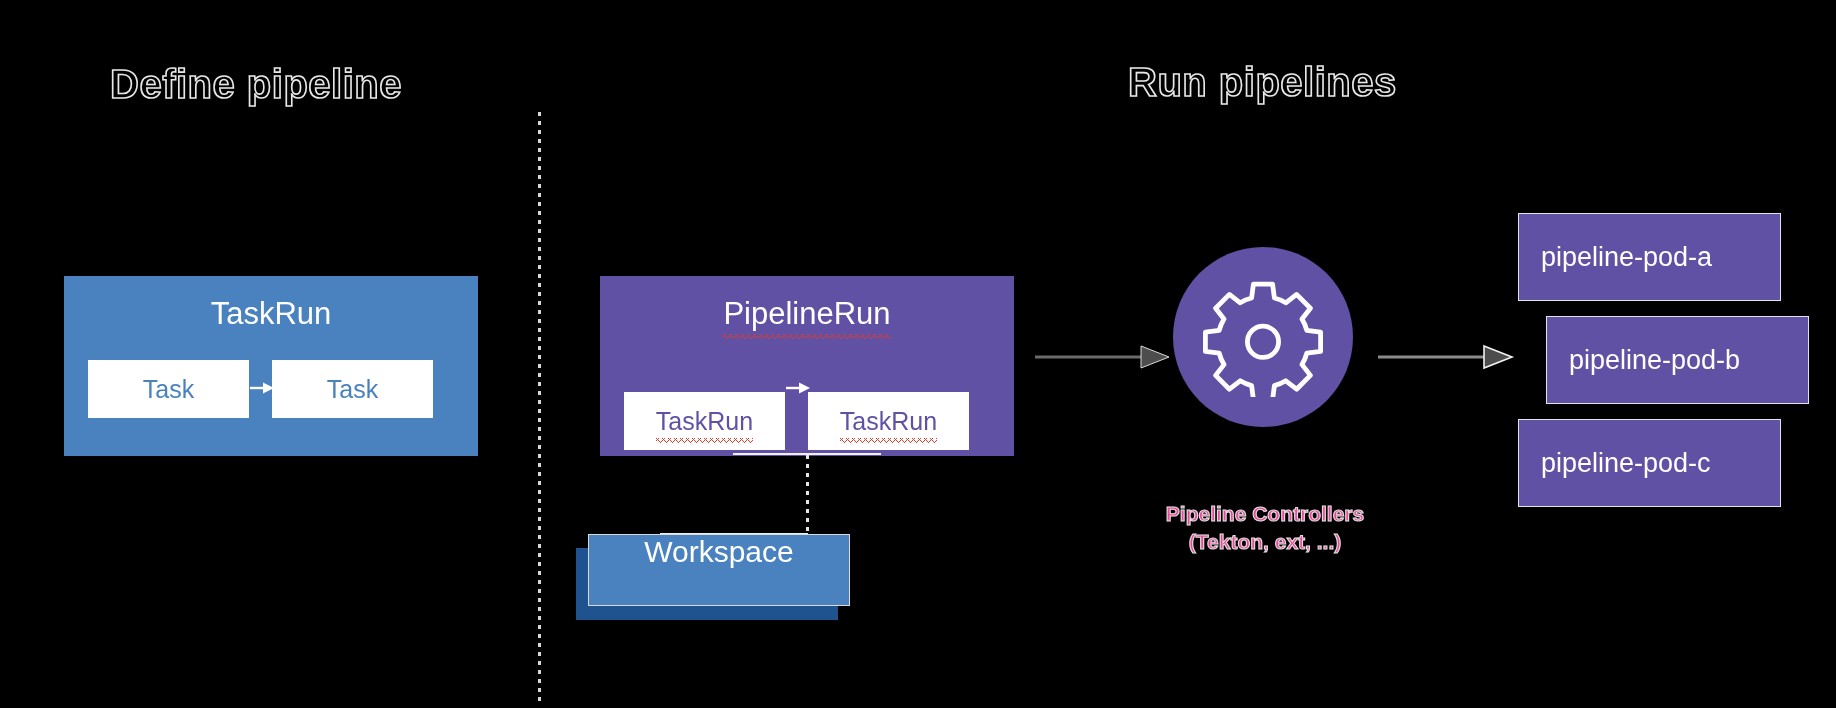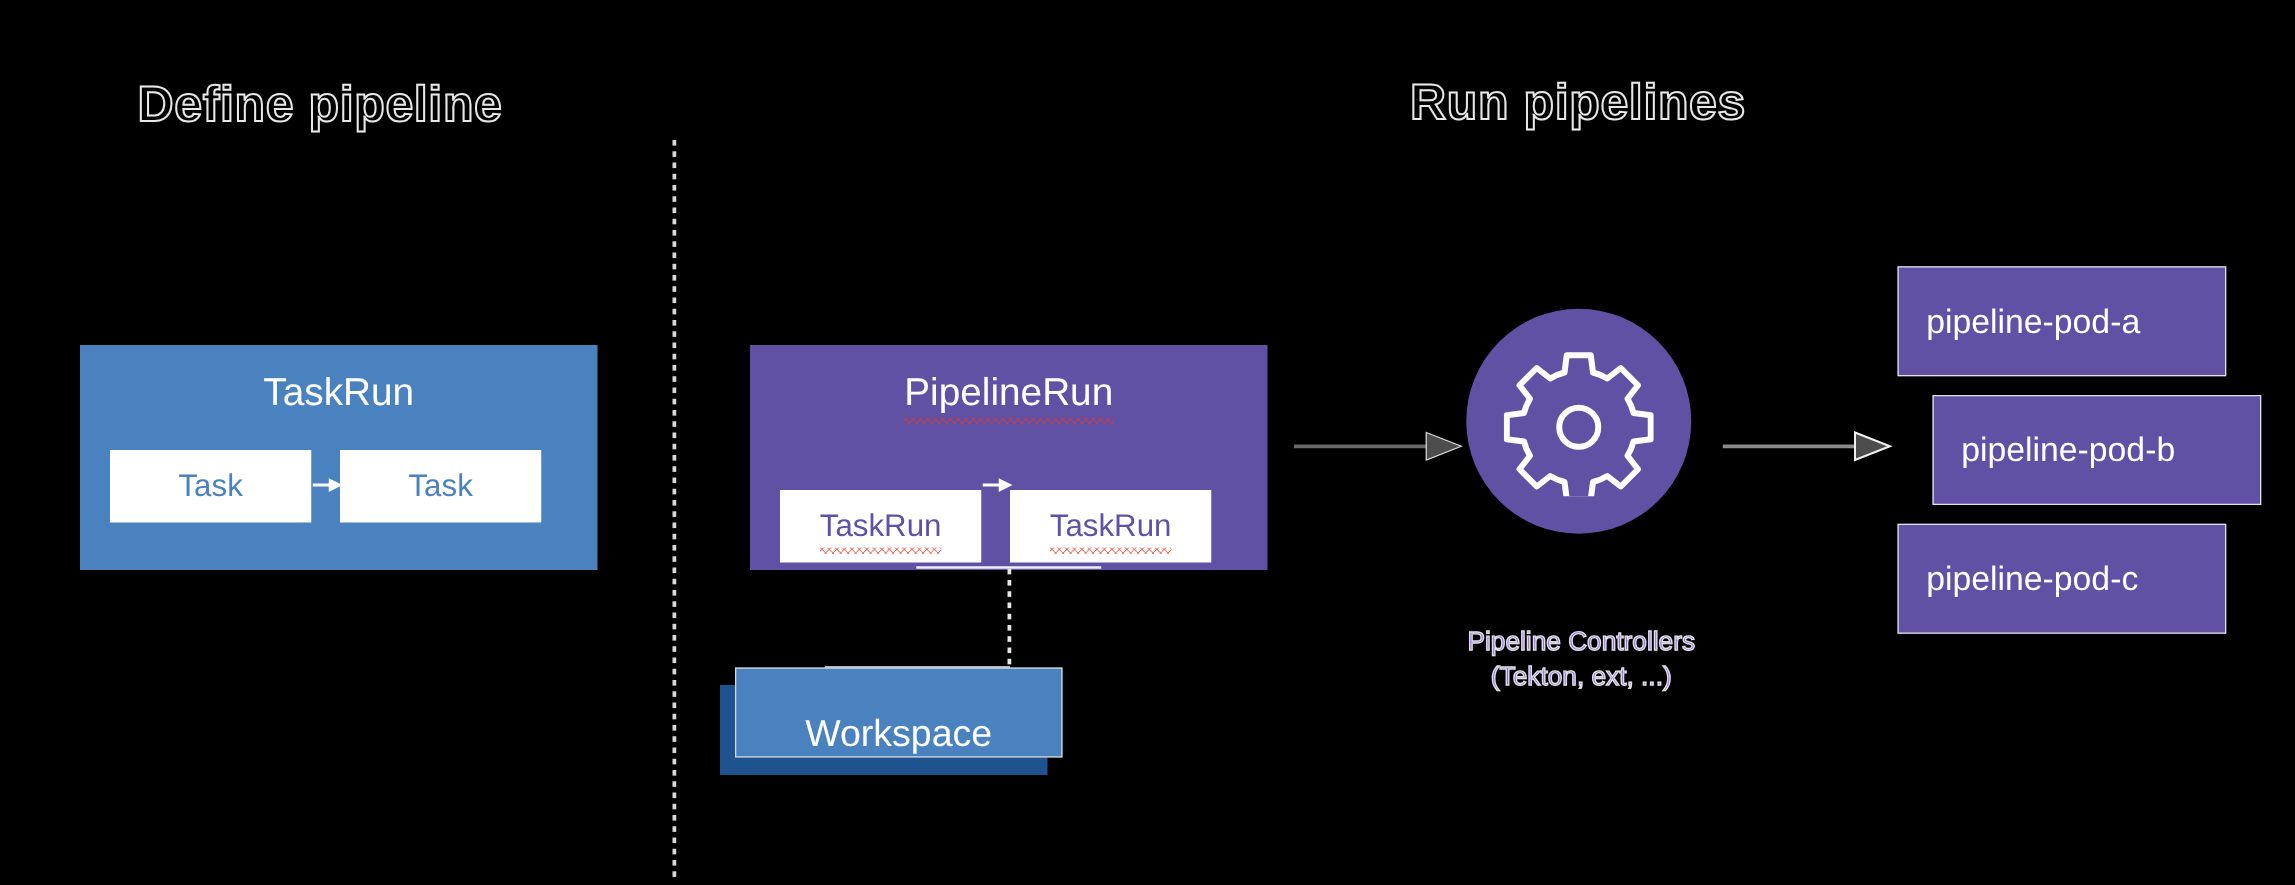--- a/index.html
+++ b/index.html
@@ -40,22 +40,22 @@
     top: 60px;
     font-size: 40px;
   }
   .ctrl-caption {
     position: absolute;
     left: 1135px;
     top: 500px;
     width: 260px;
     text-align: center;
     font-size: 21px;
-    font-weight: 400;
-    color: #8b5cf6;
+    font-weight: 700;
+    color: #ec4899;
     -webkit-text-stroke: 1.1px #e0e0e0;
     text-stroke: 1.1px #e0e0e0;
     line-height: 1.35;
     white-space: nowrap;
     user-select: none;
   }
 
   
   #divider {
     position: absolute;
@@ -157,21 +157,21 @@
   #workspace-box {
     position: absolute;
     left: 588px;
     top: 534px;
     width: 262px;
     height: 72px;
     background: #4a82bf;
     border: 1px solid #d9d9d9;
     box-sizing: border-box;
     display: flex;
-    align-items: flex-end;
+    align-items: flex-start;
     justify-content: center;
     color: #ffffff;
     font-size: 30px;
   }
 
   
   #ws-stub-top {
     position: absolute;
     left: 733px;
     top: 453px;

